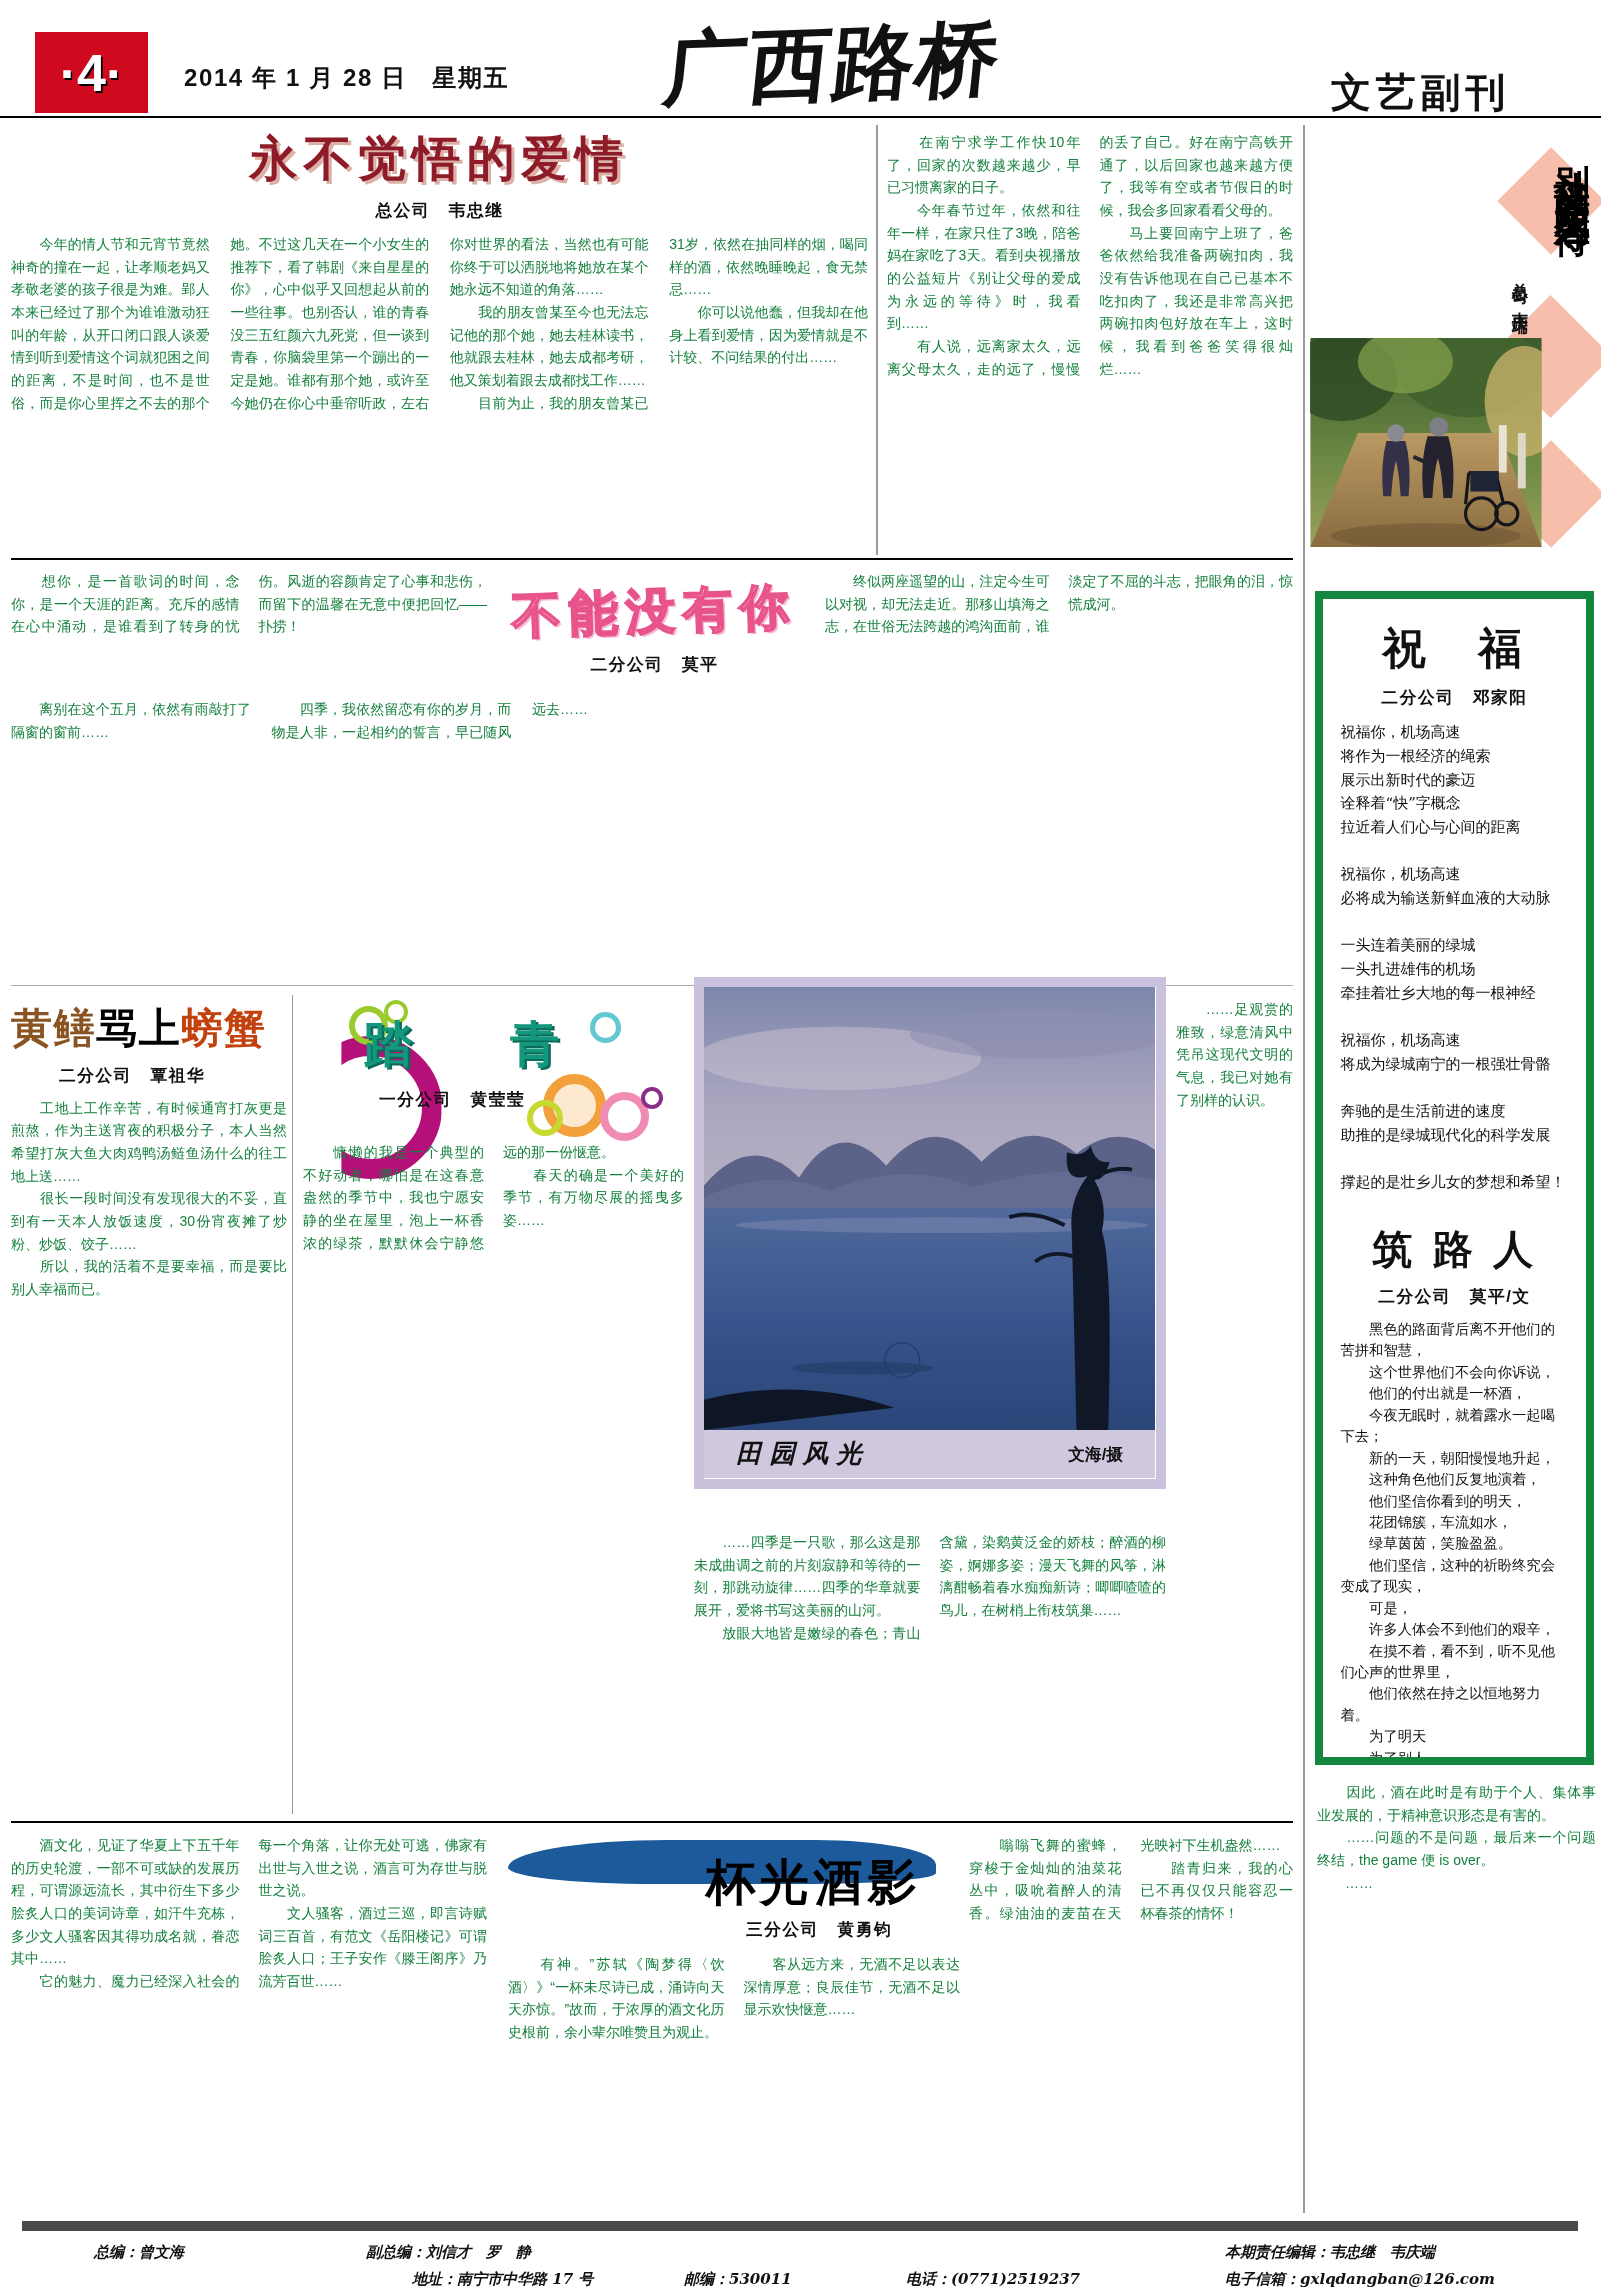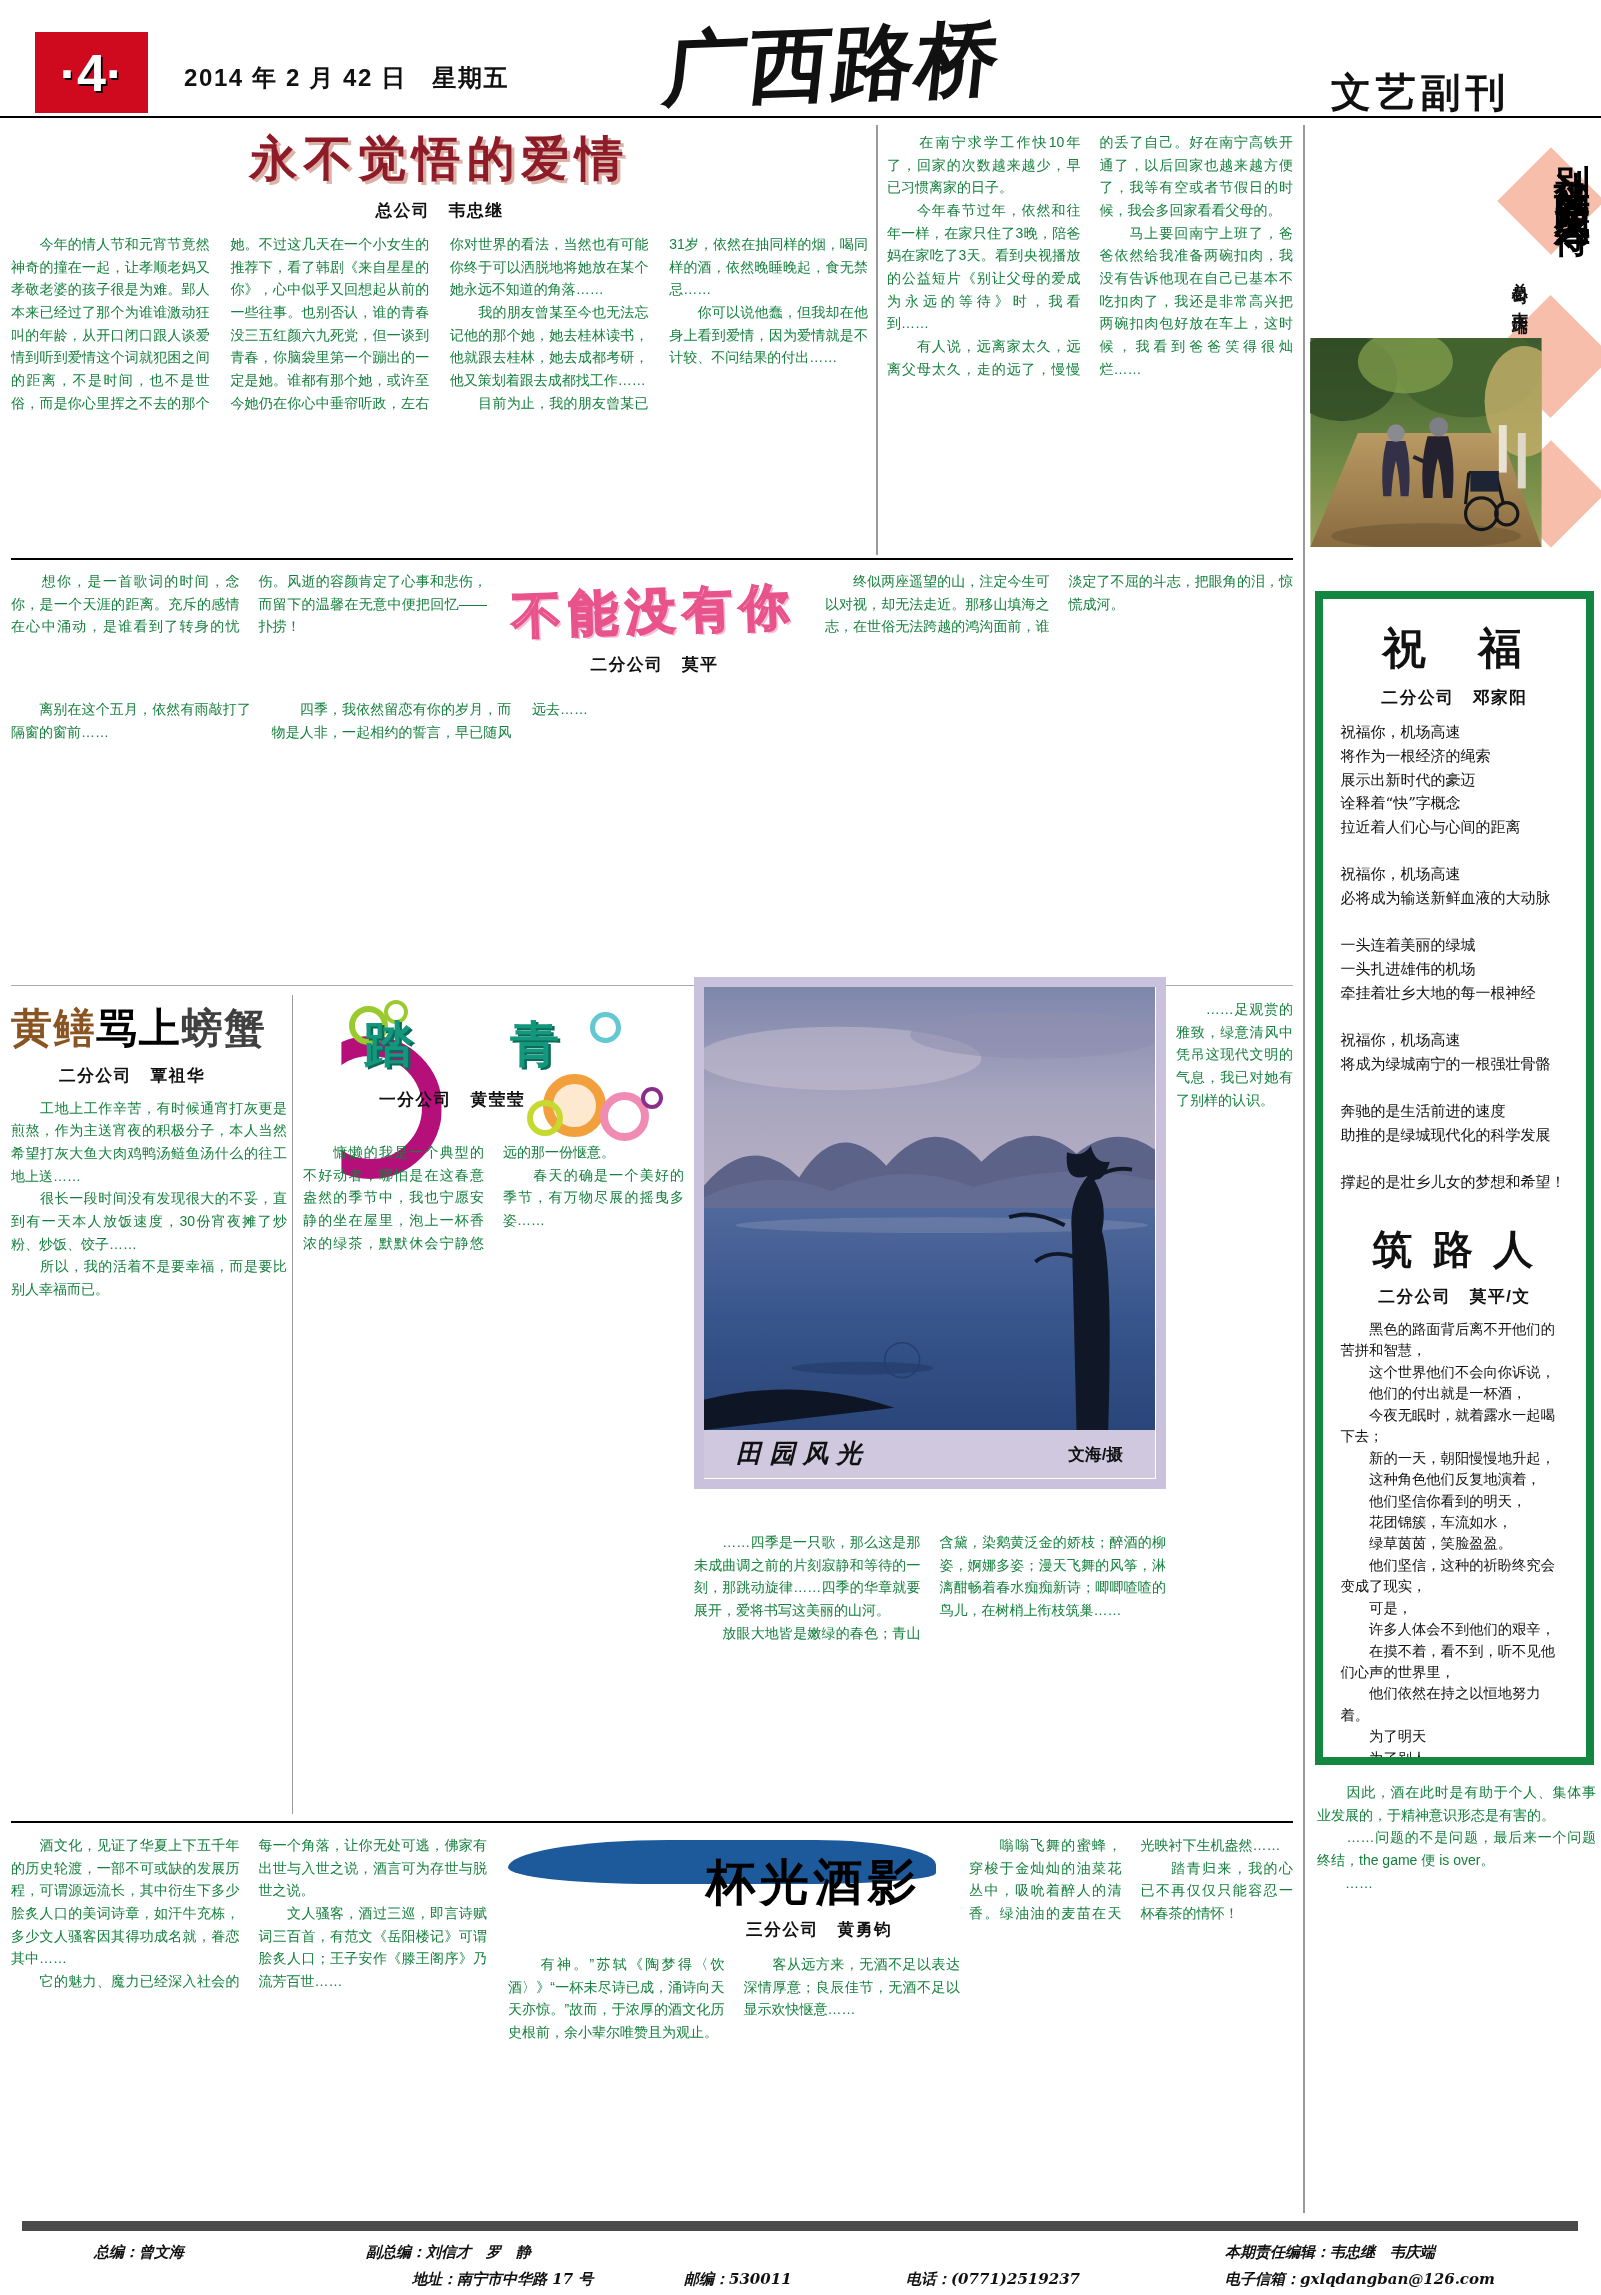--- a/index.html
+++ b/index.html
@@ -51,21 +51,21 @@
   .footer-text{font-size:15px;font-family:"DejaVu Serif",serif;font-style:italic;font-weight:bold;white-space:nowrap;}
 </style>
 </head>
 <body>
 
 <div class="page">
 
   <div class="abs pagenum" style="left:35px;top:32px;width:113px;height:81px;">
     <span>·4·</span>
   </div>
-  <div class="abs date" style="left:184px;top:62px;">2014 年 2 月 42 日　星期五</div>
+  <div class="abs date" style="left:184px;top:62px;">2014 年 1 月 28 日　星期五</div>
   <div class="abs masthead" style="left:642px;top:9.5px;width:381px;text-align:center;">广西路桥</div>
   <div class="abs section-label" style="left:1331px;top:65px;">文艺副刊</div>
   <div class="abs hline" style="left:0;top:116px;width:1601px;height:2.4px;"></div>
 
   <div class="abs" style="left:11px;top:127px;width:857px;height:428px;">
     <div class="t-love">永不觉悟的爱情</div>
     <div class="byline">总公司　韦忠继</div>
     <div class="body-text cols4" style="margin-top:11px;height:317px;">　　今年的情人节和元宵节竟然神奇的撞在一起，让孝顺老妈又孝敬老婆的孩子很是为难。郢人本来已经过了那个为谁谁激动狂叫的年龄，从开口闭口跟人谈爱情到听到爱情这个词就犯困之间的距离，不是时间，也不是世俗，而是你心里挥之不去的那个她。不过这几天在一个小女生的推荐下，看了韩剧《来自星星的你》，心中似乎又回想起从前的一些往事。也别否认，谁的青春没三五红颜六九死党，但一谈到青春，你脑袋里第一个蹦出的一定是她。谁都有那个她，或许至今她仍在你心中垂帘听政，左右你对世界的看法，当然也有可能你终于可以洒脱地将她放在某个她永远不知道的角落……
 　　我的朋友曾某至今也无法忘记他的那个她，她去桂林读书，他就跟去桂林，她去成都考研，他又策划着跟去成都找工作……
 　　目前为止，我的朋友曾某已31岁，依然在抽同样的烟，喝同样的酒，依然晚睡晚起，食无禁忌……
@@ -175,21 +175,21 @@
 　　为了别人
 　　为了自己
 　　为了企业
 　　为了活着更好。</div>
   </div>
 
   <div class="abs hline" style="left:11px;top:985px;width:1282px;height:0.8px;background:#aaa;"></div>
 
   <div class="abs" style="left:11px;top:1001px;width:276px;height:813px;">
     <div class="t-eel">
-      <span style="color:#8a5422;">黄鳝</span><span style="color:#000;">骂上</span><span style="color:#404040;">螃蟹</span>
+      <span style="color:#8a5422;">黄鳝</span><span style="color:#000;">骂上</span><span style="color:#c2410c;">螃蟹</span>
     </div>
     <div class="byline" style="text-align:left;padding-left:48px;">二分公司　覃祖华</div>
     <div class="body-text" style="margin-top:9.5px;height:698px;">　　工地上工作辛苦，有时候通宵打灰更是煎熬，作为主送宵夜的积极分子，本人当然希望打灰大鱼大肉鸡鸭汤鲢鱼汤什么的往工地上送……
 　　很长一段时间没有发现很大的不妥，直到有一天本人放饭速度，30份宵夜摊了炒粉、炒饭、饺子……
 　　所以，我的活着不是要幸福，而是要比别人幸福而已。</div>
   </div>
   <div class="abs vline" style="left:292px;top:995px;height:819px;width:0.8px;"></div>
 
   <div class="abs" style="left:308px;top:998px;width:373px;height:133px;">
     <div class="ring" style="left:-9.5px;top:38px;width:103px;height:103px;border:20.6px solid #b5107a;clip-path:inset(0 0 0 30%);"></div>

